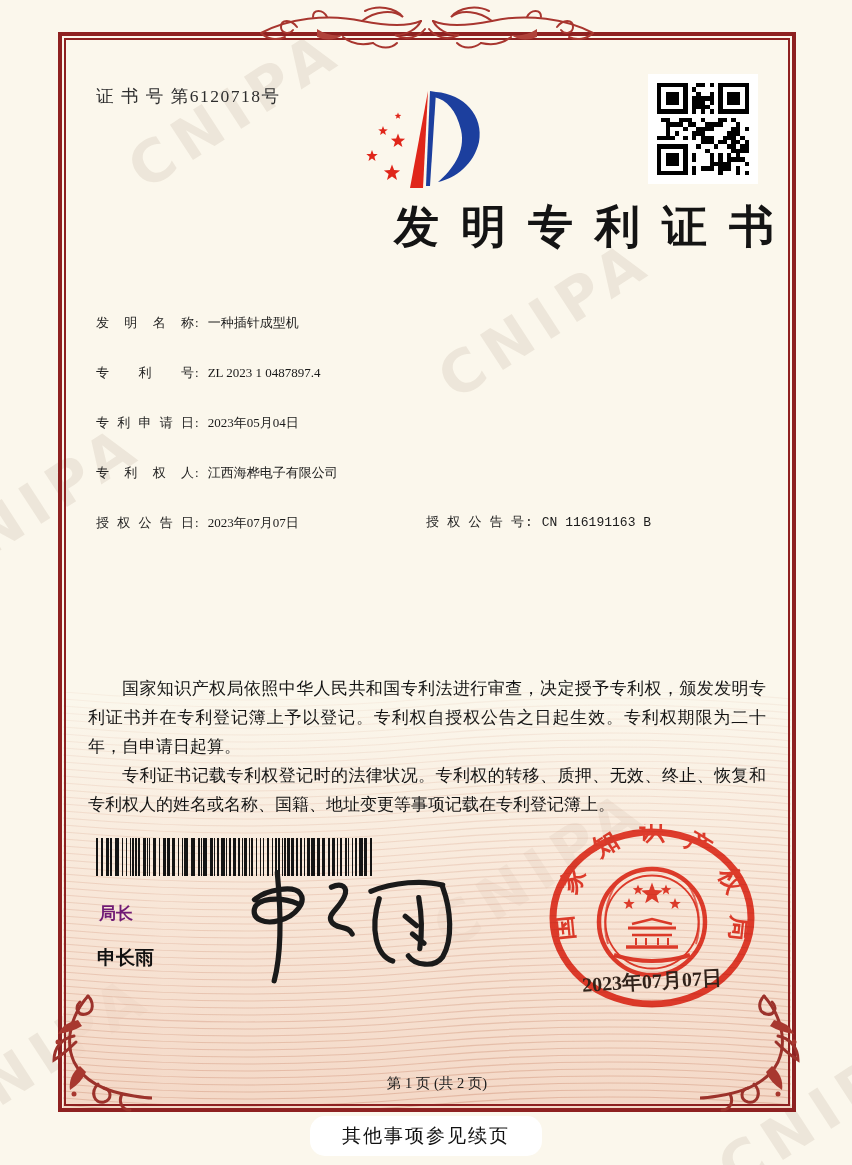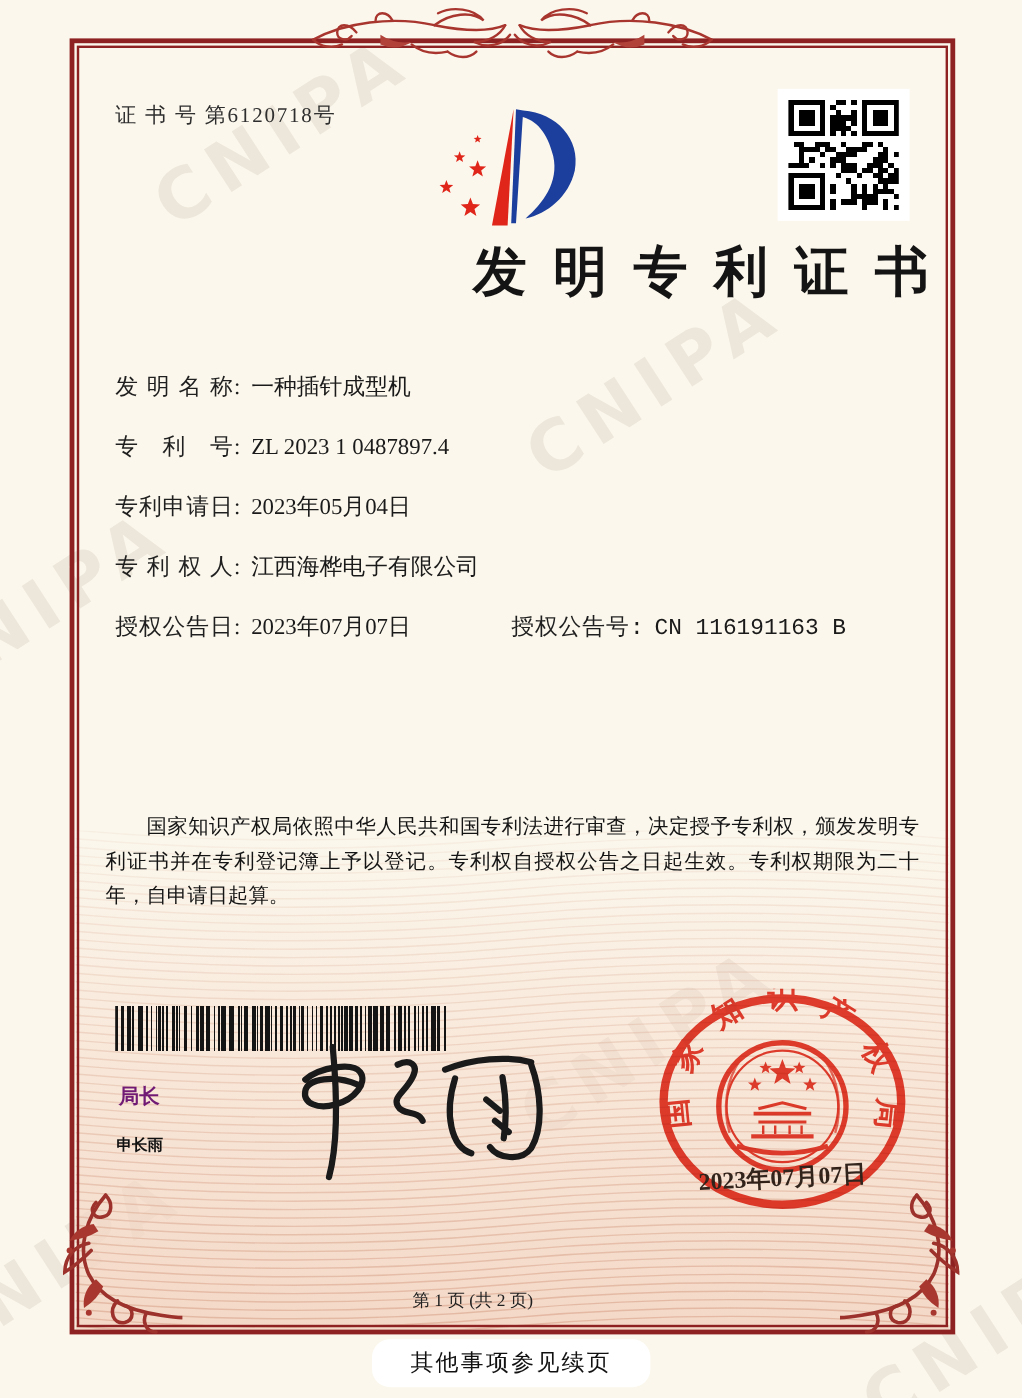--- a/index.html
+++ b/index.html
@@ -17,38 +17,38 @@
   
   .frame{left:58px;top:32px;width:730px;height:1072px;border:4px solid #8e2121;}
   .frame::after{content:'';position:absolute;inset:2px;border:2px solid #8e2121;}
   
   .certno{left:96px;top:84px;font-size:17.5px;letter-spacing:1.5px;color:#2e2e2e;}
   .title{left:58px;top:197px;width:738px;text-align:right;font-size:45px;font-weight:700;
          letter-spacing:22px;padding-left:22px;box-sizing:border-box;color:#141414;}
   .qrbox{left:648px;top:74px;width:110px;height:110px;background:#ffffff;}
   .qrbox svg{position:absolute;left:9px;top:9px;}
   
-  .fields{left:96px;top:312px;width:668px;font-size:19px;}
+  .fields{left:96px;top:312px;width:668px;font-size:13px;}
   .row{position:relative;line-height:22px;margin-bottom:28px;white-space:nowrap;}
   .flabel{display:inline-block;width:98px;text-align:justify;text-align-last:justify;color:#1f1f1f;}
   .colon{display:inline-block;margin:0 9px 0 1px;}
   .fvalue{color:#1a1a1a;}
   .pair2{position:absolute;left:330px;top:0;font-family:Liberation Mono, monospace;}
   
   .paras{left:88px;top:658px;width:678px;font-size:17px;line-height:29px;text-align:justify;color:#141414;margin-top:16px;}
   .paras p{margin:0;text-indent:2em;}
   
   .barcode{left:96px;top:838px;}
   .role{left:99px;top:902px;font-family:"Liberation Sans",sans-serif;font-size:17px;font-weight:600;color:#701a75;}
-  .dname{left:97px;top:945px;font-family:"Liberation Sans",sans-serif;font-size:13px;font-weight:600;color:#111;}
+  .dname{left:97px;top:945px;font-family:"Liberation Sans",sans-serif;font-size:19px;font-weight:600;color:#111;}
   .sig{left:212px;top:856px;}
   
   .seal{left:544px;top:824px;opacity:0.93;mix-blend-mode:multiply;}
   
-  .pageinfo{left:58px;top:1074px;width:672px;text-align:center;font-size:14.5px;color:#202020;}
+  .pageinfo{left:58px;top:1074px;width:672px;text-align:center;font-size:14.5px;color:#202020;padding-left:43px;}
   .contbox{left:50%;top:1116px;transform:translateX(-50%);background:#ffffff;padding:7px 32px;
            font-size:19px;letter-spacing:2px;color:#111;border-radius:15px;}
   .orn-top{left:257px;top:5px;}
   .fl-left{left:34px;top:992px;}
   .fl-right{left:700px;top:992px;transform:scaleX(-1);}
 </style>
 </head>
 <body>
 
 <div class="page">
@@ -416,20 +416,21 @@
     <div class="row">
       <span class="flabel">授权公告日</span><span class="colon">:</span><span class="fvalue">2023年07月07日</span>
       <span class="pair2">
         <span class="flabel">授权公告号</span><span class="colon">:</span><span class="fvalue">CN 116191163 B</span>
       </span>
     </div>
   </div>
 
   <div class="abs paras">
     <p>国家知识产权局依照中华人民共和国专利法进行审查，决定授予专利权，颁发发明专利证书并在专利登记簿上予以登记。专利权自授权公告之日起生效。专利权期限为二十年，自申请日起算。</p>
+    <p>专利证书记载专利权登记时的法律状况。专利权的转移、质押、无效、终止、恢复和专利权人的姓名或名称、国籍、地址变更等事项记载在专利登记簿上。</p>
   </div>
 
   <svg class="abs barcode" id="barcode" width="280" height="38" viewBox="0 0 280 38" shape-rendering="crispEdges">
       <rect x="0" y="0" width="2" height="38" fill="#141414"></rect>
       <rect x="5" y="0" width="2" height="38" fill="#141414"></rect>
       <rect x="10" y="0" width="3" height="38" fill="#141414"></rect>
       <rect x="14" y="0" width="2" height="38" fill="#141414"></rect>
       <rect x="19" y="0" width="4" height="38" fill="#141414"></rect>
       <rect x="26" y="0" width="1" height="38" fill="#141414"></rect>
       <rect x="30" y="0" width="1" height="38" fill="#141414"></rect>

